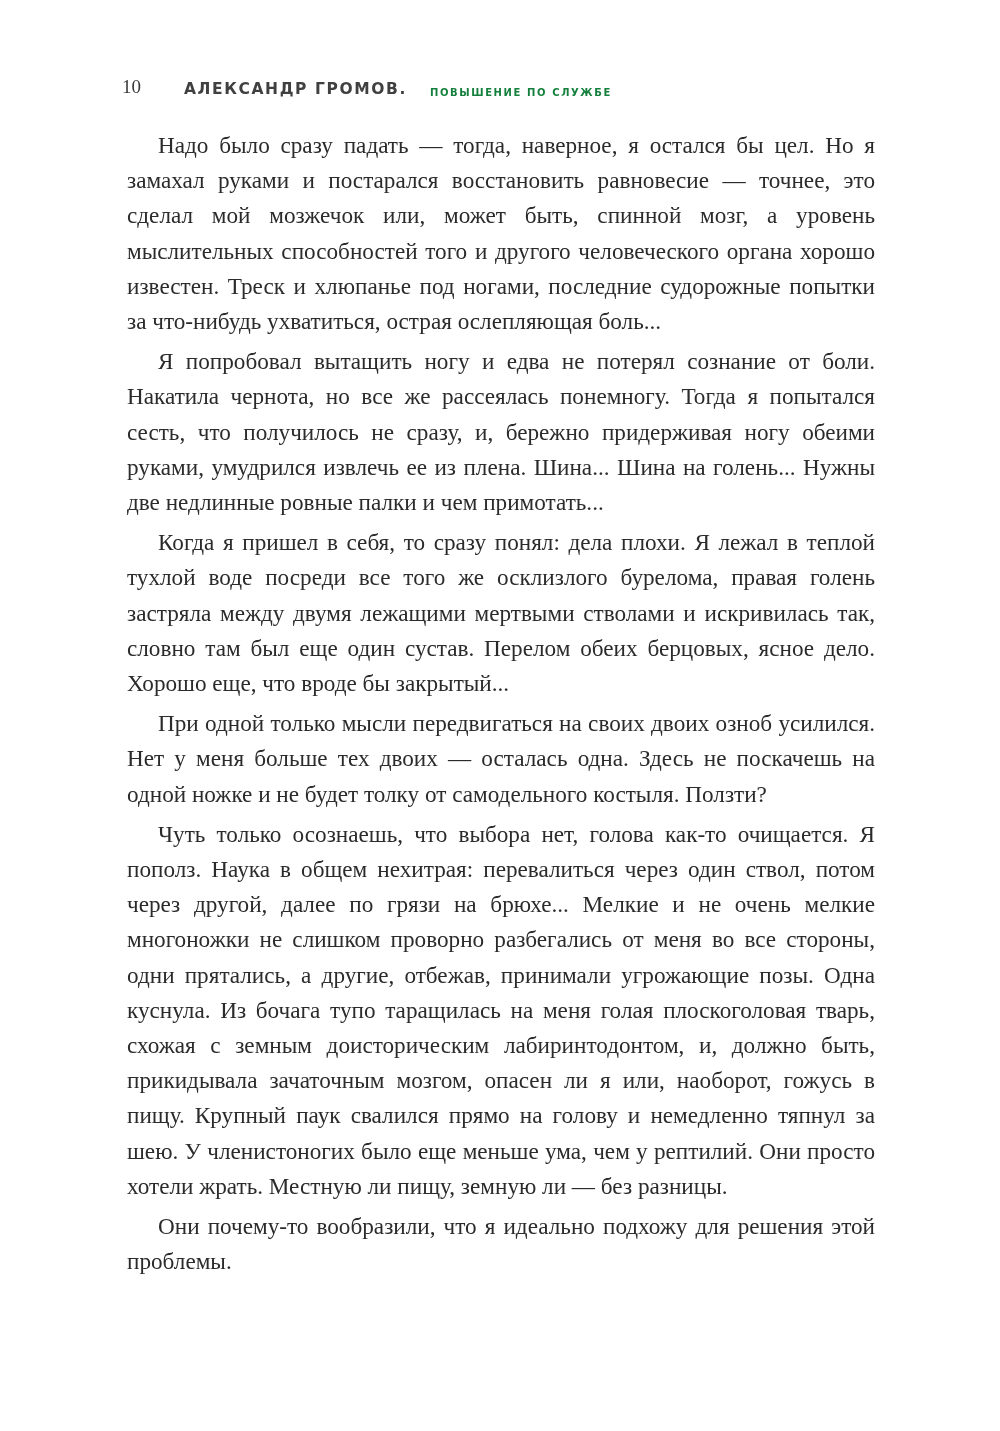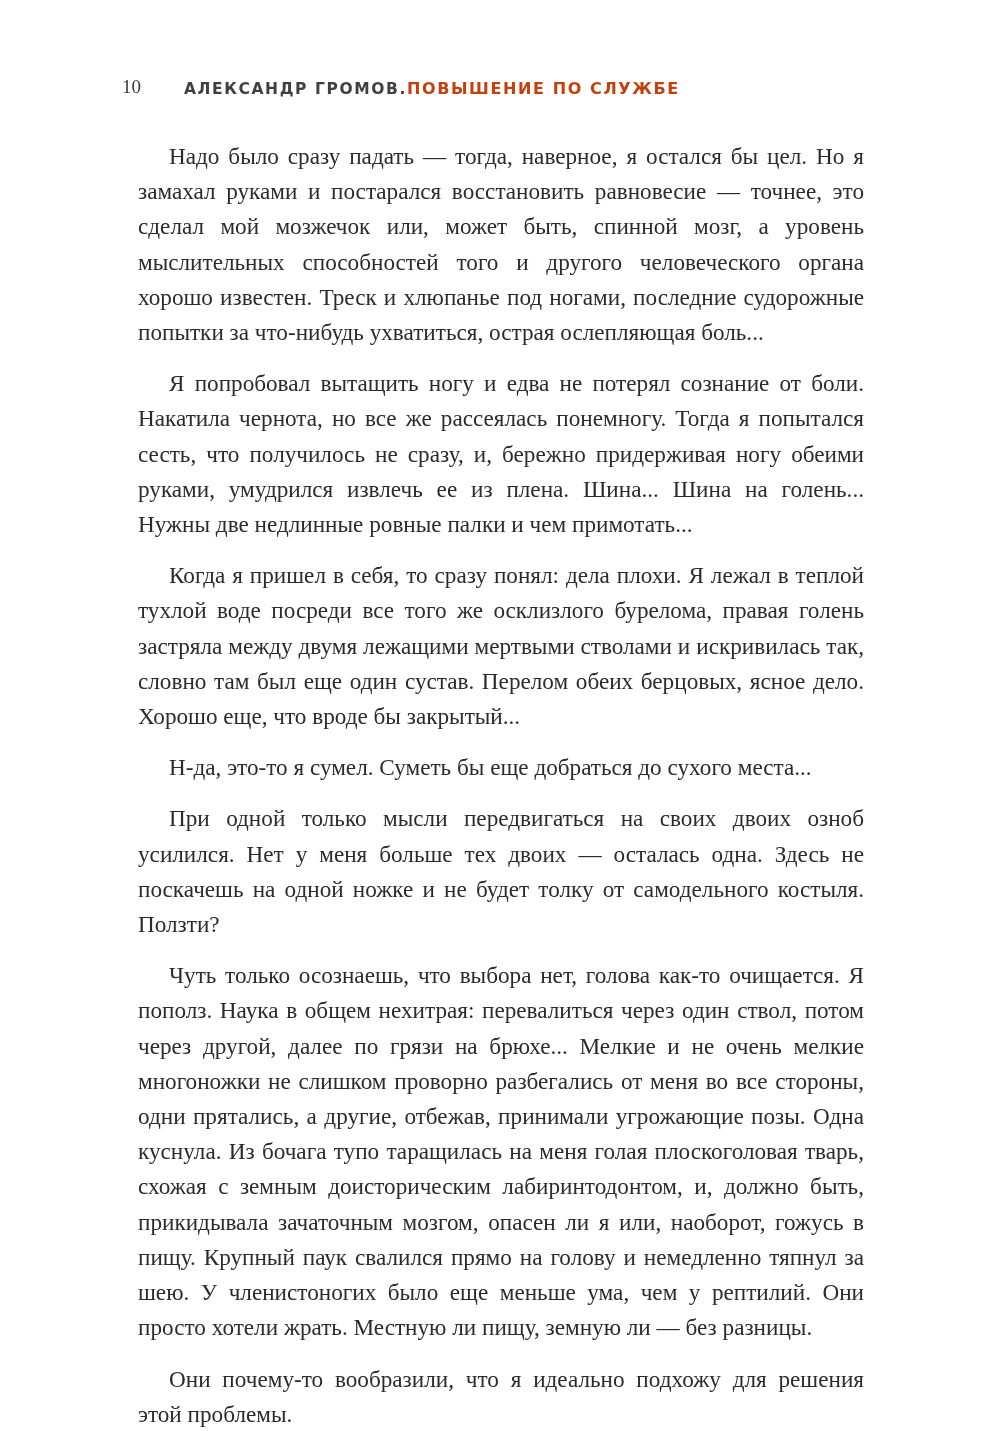--- a/index.html
+++ b/index.html
@@ -11,42 +11,41 @@
   }
   .page-number {
     font-family: "Liberation Serif", serif; font-size: 19px; color: #3a3a3a;
     width: 62px;
   }
   .author {
     font-family: "DejaVu Sans", sans-serif; font-weight: bold; font-size: 15.5px;
     letter-spacing: 1.6px; color: #404040;
   }
   .book-title {
-    font-family: "DejaVu Sans", sans-serif; font-weight: bold; font-size: 16px;
-    letter-spacing: 1.6px; color: #c2410c; margin-left: 0;
+    font-family: "DejaVu Sans", sans-serif; font-weight: bold; font-size: 10px;
+    letter-spacing: 1.6px; color: #15803d; margin-left: 23px;
   }
   .body-text {
     position: absolute; left: 122px; top: 123px; width: 758px;
     font-family: "Liberation Serif", serif; font-size: 23.2px; line-height: 35.2px;
     color: #2b2b2b; text-align: justify; hyphens: manual;
   }
-  .body-text p { margin: 16px; text-indent: 31px; }
+  .body-text p { margin: 5px; text-indent: 31px; }
 </style>
 </head>
 <body>
 
 <div class="page">
   <div class="running-head">
     <span class="page-number">10</span>
     <span class="author">АЛЕКСАНДР ГРОМОВ.</span>
     <span class="book-title">ПОВЫШЕНИЕ ПО СЛУЖБЕ</span>
   </div>
 
   <div class="body-text">
     <p>Надо было сразу падать — тогда, наверное, я остался бы цел. Но я замахал руками и постарался восстановить равновесие — точнее, это сделал мой мозжечок или, может быть, спинной мозг, а уровень мыслительных способностей того и другого человеческого органа хорошо известен. Треск и хлюпанье под ногами, последние судорожные попытки за что-нибудь ухватиться, острая ослепляющая боль...</p>
     <p>Я попробовал вытащить ногу и едва не потерял сознание от боли. Накатила чернота, но все же рассеялась понемногу. Тогда я попытался сесть, что получилось не сразу, и, бережно придерживая ногу обеими руками, умудрился извлечь ее из плена. Шина... Шина на голень... Нужны две недлинные ровные палки и чем примотать...</p>
     <p>Когда я пришел в себя, то сразу понял: дела плохи. Я лежал в теплой тухлой воде посреди все того же осклизлого бурелома, правая голень застряла между двумя лежащими мертвыми стволами и искривилась так, словно там был еще один сустав. Перелом обеих берцовых, ясное дело. Хорошо еще, что вроде бы закрытый...</p>
-    <p>Н-да, это-то я сумел. Суметь бы еще добраться до сухого места...</p>
     <p>При одной только мысли передвигаться на своих двоих озноб усилился. Нет у меня больше тех двоих — осталась одна. Здесь не поскачешь на одной ножке и не будет толку от самодельного костыля. Ползти?</p>
     <p>Чуть только осознаешь, что выбора нет, голова как-то очищается. Я пополз. Наука в общем нехитрая: перевалиться через один ствол, потом через другой, далее по грязи на брюхе... Мелкие и не очень мелкие многоножки не слишком проворно разбегались от меня во все стороны, одни прятались, а другие, отбежав, принимали угрожающие позы. Одна куснула. Из бочага тупо таращилась на меня голая плоскоголовая тварь, схожая с земным доисторическим лабиринтодонтом, и, должно быть, прикидывала зачаточным мозгом, опасен ли я или, наоборот, гожусь в пищу. Крупный паук свалился прямо на голову и немедленно тяпнул за шею. У членистоногих было еще меньше ума, чем у рептилий. Они просто хотели жрать. Местную ли пищу, земную ли — без разницы.</p>
     <p>Они почему-то вообразили, что я идеально подхожу для решения этой проблемы.</p>
   </div>
 </div>
 
 </body></html>

